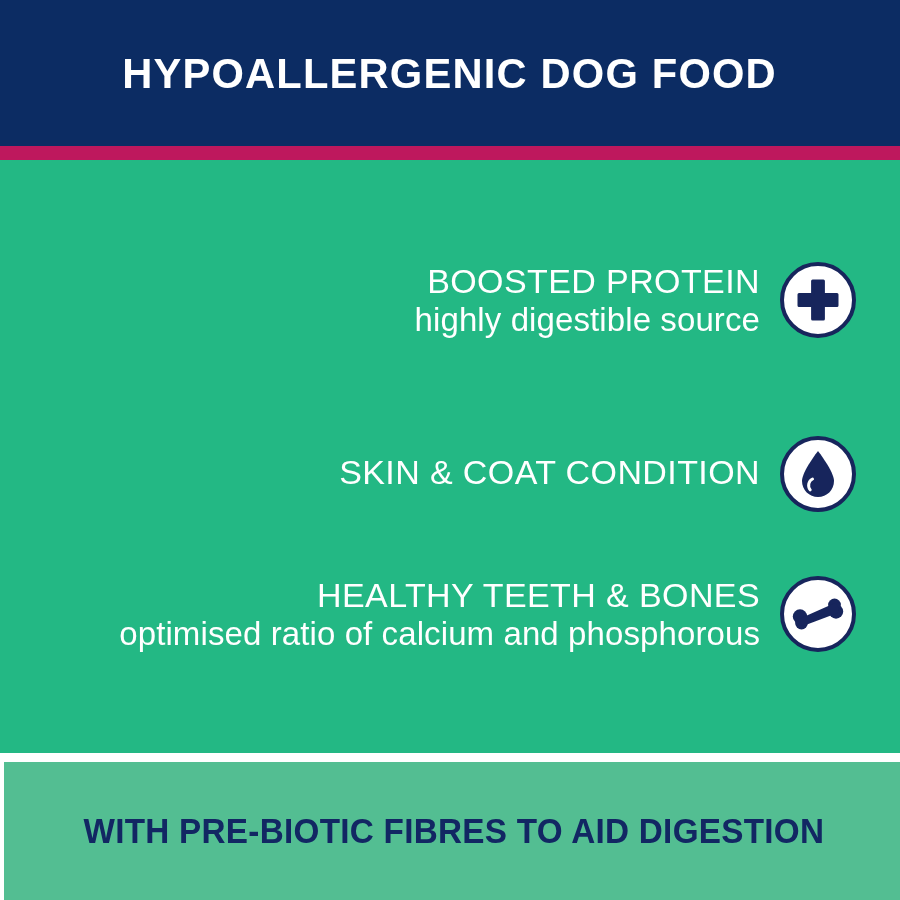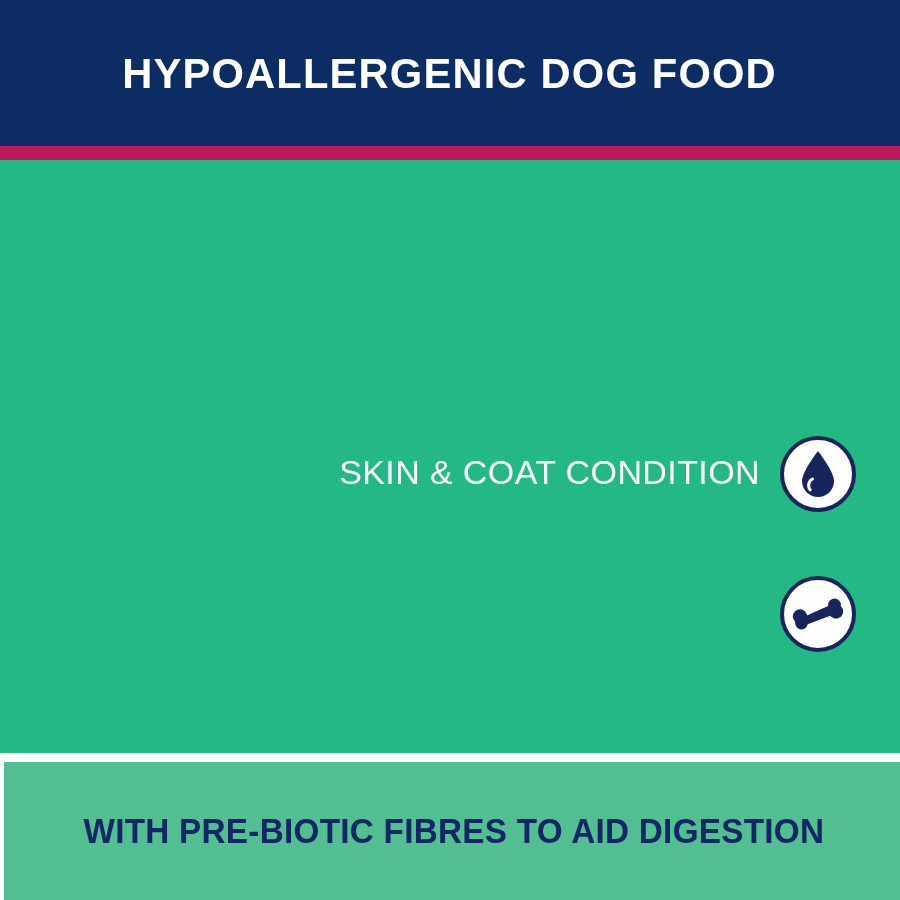--- a/index.html
+++ b/index.html
@@ -131,34 +131,49 @@
 <body>
 
 <div id="page">
 
   <div class="header-band">
     <div class="header-title">HYPOALLERGENIC DOG FOOD</div>
   </div>
 
   <div class="main-band"></div>
 
+  <div class="feature-row row-0">
+    <div class="feature-text">
+      <span class="feature-title">BOOSTED PROTEIN</span>
+      <span class="feature-sub">highly digestible source</span>
+    </div>
+    <div class="feature-icon">
+      <svg width="46" height="46" viewBox="0 0 46 46" aria-hidden="true">
+        <path d="M17.6 4 H28.4 V17.6 H42 V28.4 H28.4 V42 H17.6 V28.4 H4 V17.6 H17.6 Z" fill="#17255c" stroke="#17255c" stroke-width="3" stroke-linejoin="round"></path>
+      </svg>
+    </div>
+  </div>
 
   <div class="feature-row row-1">
     <div class="feature-text">
       <span class="feature-title">SKIN &amp; COAT CONDITION</span>
     </div>
     <div class="feature-icon">
       <svg width="40" height="50" viewBox="0 0 40 50" aria-hidden="true">
         <path d="M20 2 C20 2 4 22.5 4 32 C4 41 11.2 48 20 48 C28.8 48 36 41 36 32 C36 22.5 20 2 20 2 Z" fill="#17255c"></path>
         <path d="M14.5 30 C10.5 31.8 9.4 37.2 12.2 40.8" fill="none" stroke="#ffffff" stroke-width="3" stroke-linecap="round"></path>
       </svg>
     </div>
   </div>
 
   <div class="feature-row row-2">
+    <div class="feature-text">
+      <span class="feature-title">HEALTHY TEETH &amp; BONES</span>
+      <span class="feature-sub">optimised ratio of calcium and phosphorous</span>
+    </div>
     <div class="feature-icon">
       <svg width="52" height="34" viewBox="0 0 52 34" aria-hidden="true">
         <g fill="#17255c">
           <circle cx="8" cy="19.5" r="7.2"></circle>
           <circle cx="9.5" cy="26" r="6.4"></circle>
           <circle cx="44" cy="14.5" r="7.2"></circle>
           <circle cx="42.5" cy="8" r="6.4"></circle>
           <path d="M7 22 L43 6 C46.5 8.5 47 12.5 45.5 16 L11 29 C8 27.5 6.2 25 7 22 Z"></path>
         </g>
       </svg>

